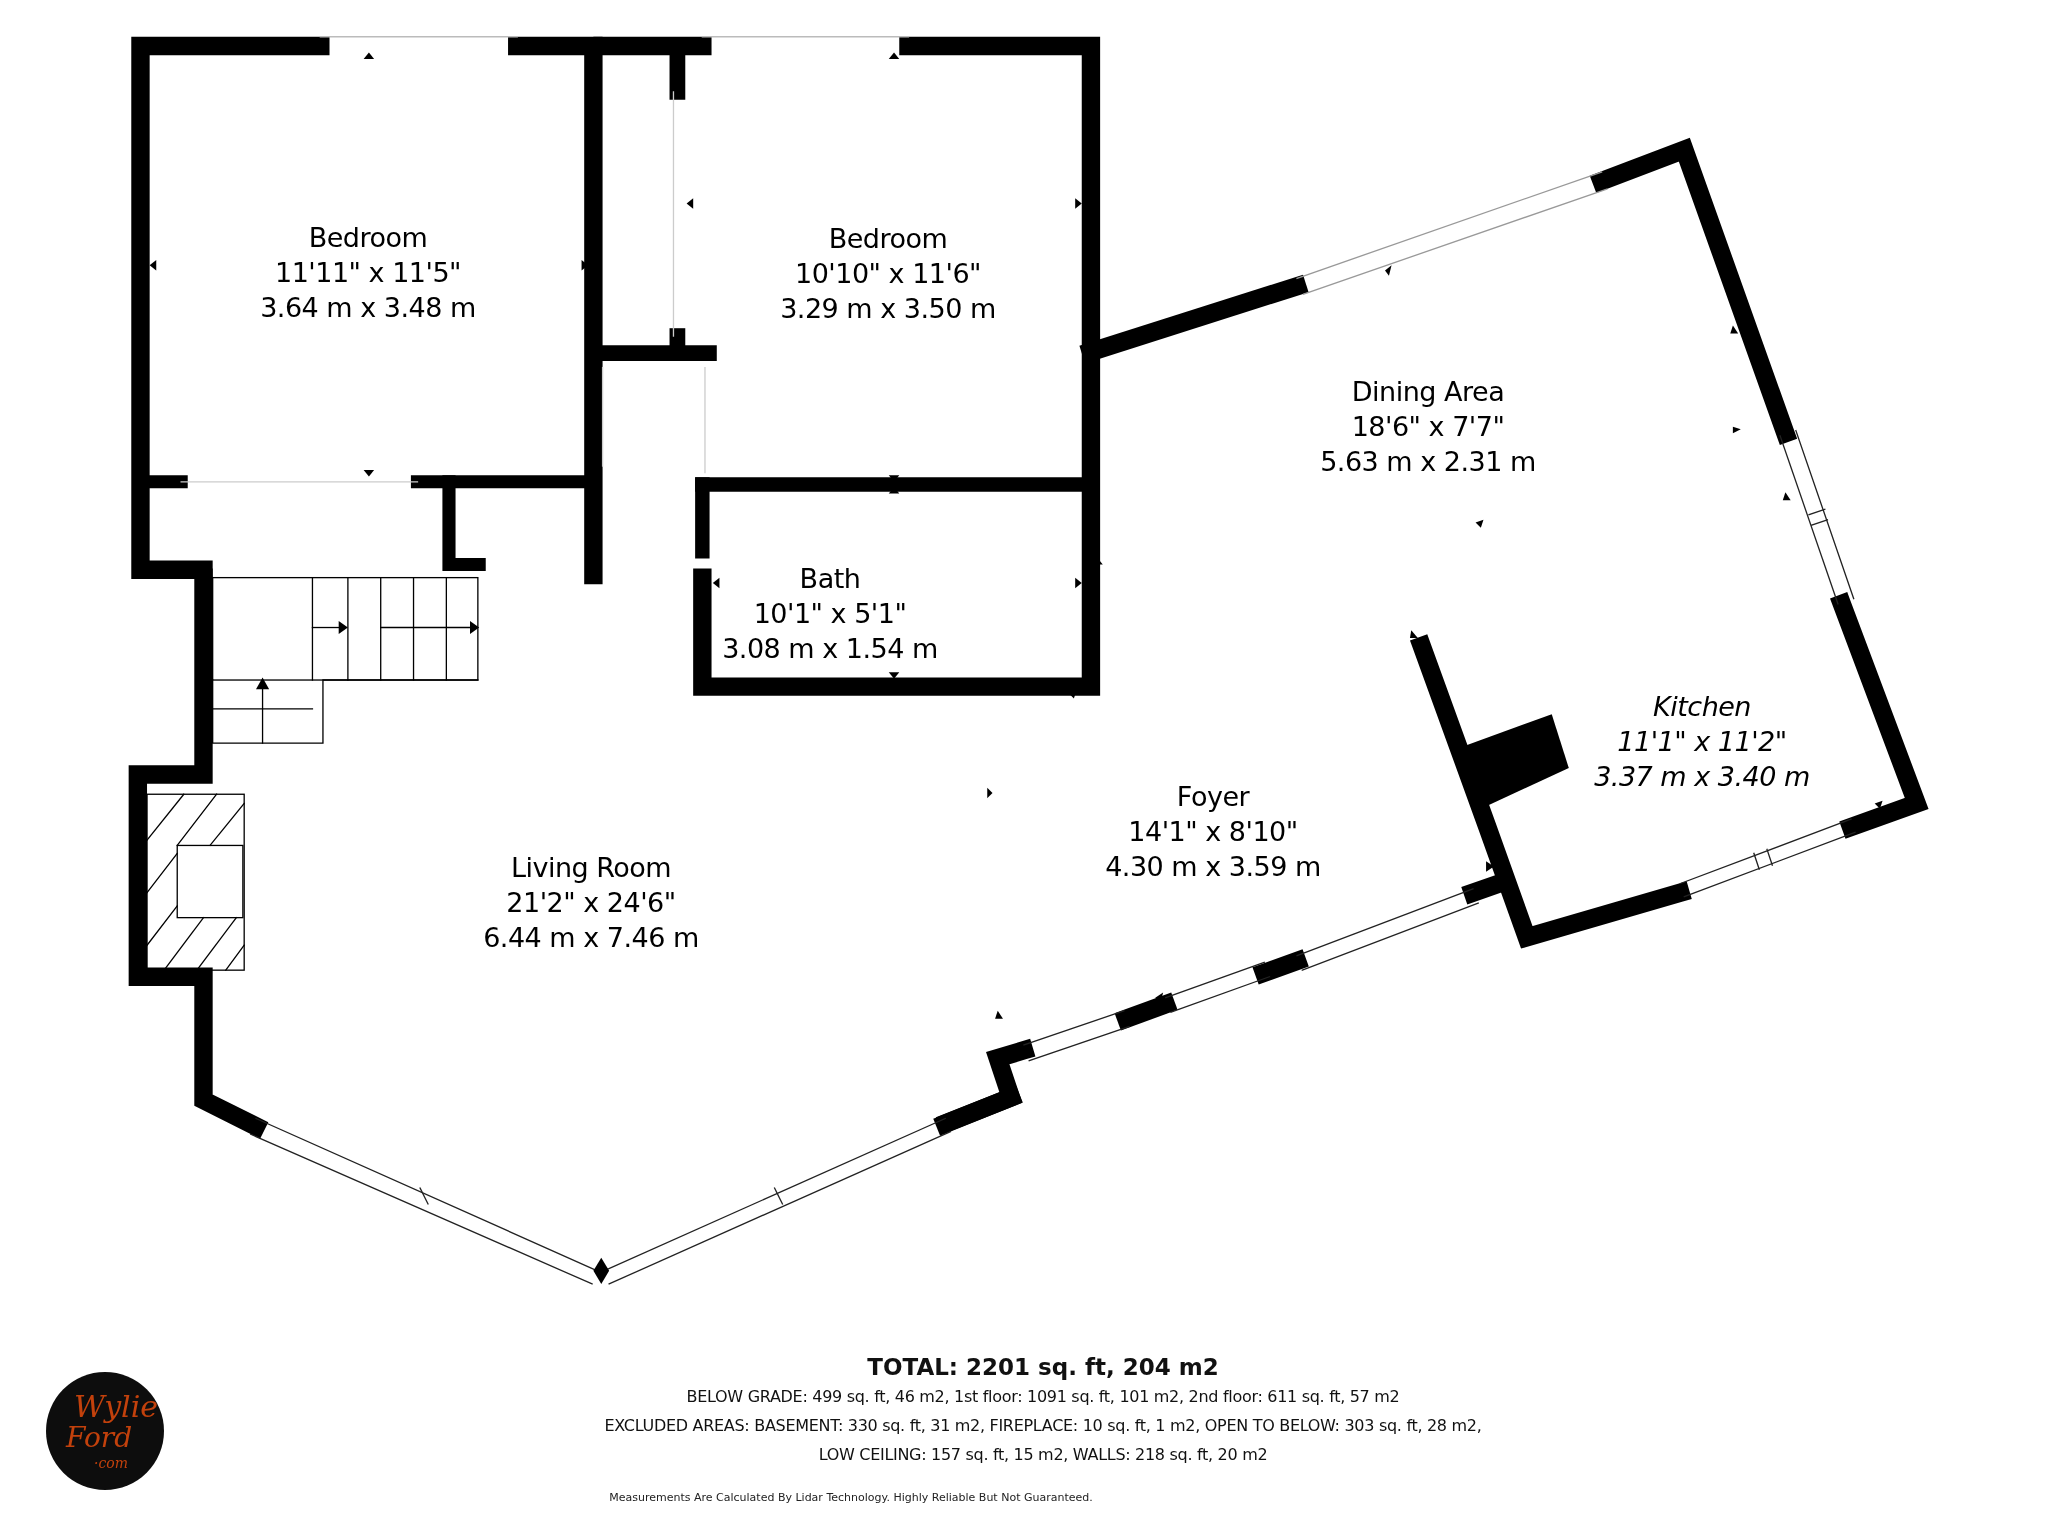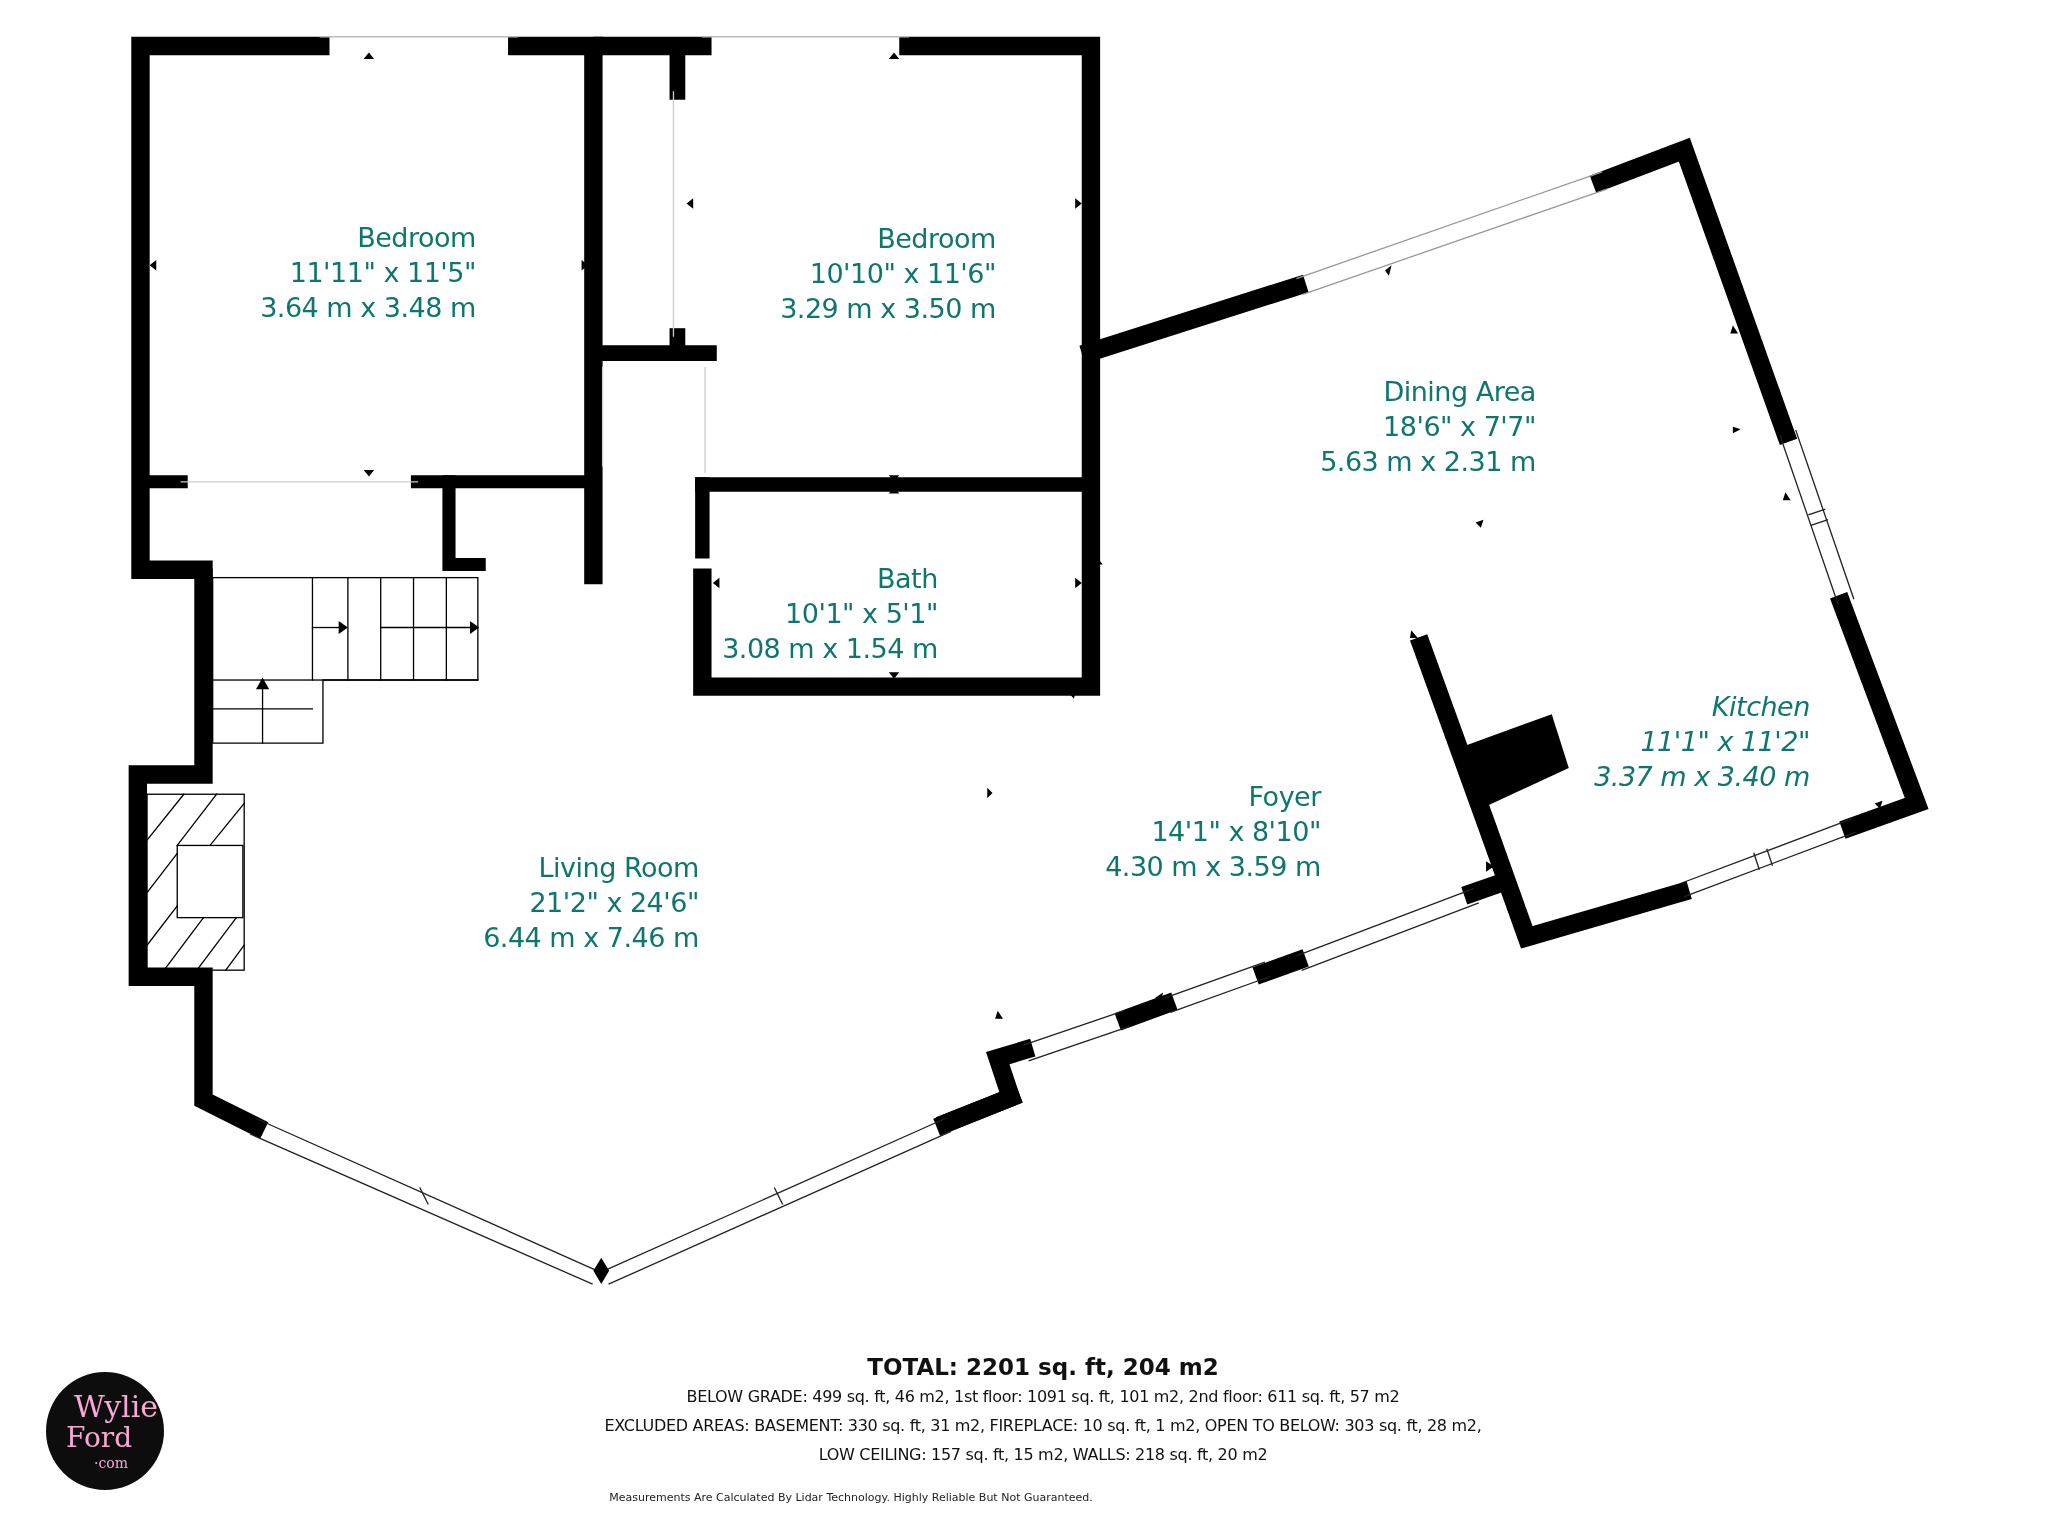--- a/index.html
+++ b/index.html
@@ -1,24 +1,24 @@
 <!DOCTYPE html>
 <html><head>
 <meta charset="utf-8">
 <style>
   html, body { margin: 0; padding: 0; background: #ffffff; }
   body { width: 2048px; height: 1536px; position: relative; overflow: hidden; font-family: "Liberation Sans", "DejaVu Sans", sans-serif; color: #111; }
   #plan { position: absolute; left: 0; top: 0; width: 2048px; height: 1536px; }
-  .room-label { position: absolute; text-align: right; font-size: 27px; line-height: 35px; color: #0f766e; transform: translateX(-50%); white-space: nowrap; font-family: "DejaVu Sans", sans-serif; letter-spacing: -0.5px; }
+  .room-label { position: absolute; text-align: center; font-size: 27px; line-height: 35px; color: #000000; transform: translateX(-50%); white-space: nowrap; font-family: "DejaVu Sans", sans-serif; letter-spacing: -0.5px; }
   .room-label div { display: block; }
   .summary { position: absolute; left: 0; width: 2048px; top: 1352px; text-align: center; font-family: "DejaVu Sans", sans-serif; color: #111; margin-left: 19px; }
   .summary .total { font-weight: bold; font-size: 23px; line-height: 30px; }
   .summary .line { font-size: 16px; line-height: 29px; letter-spacing: -0.3px; }
   .disclaimer { position: absolute; left: 0; width: 1702px; top: 1491px; text-align: center; font-size: 11px; color: #222; font-family: "DejaVu Sans", sans-serif; }
-  .logo { position: absolute; left: 46px; top: 1372px; width: 118px; height: 118px; border-radius: 50%; background: #0d0d0d; color: #f9a8d4; font-family: "DejaVu Serif", serif; }
+  .logo { position: absolute; left: 46px; top: 1372px; width: 118px; height: 118px; border-radius: 50%; background: #0d0d0d; color: #c2410c; font-family: "DejaVu Serif", serif; font-style: italic; }
   .logo .l1 { position: absolute; left: 28px; top: 20px; font-size: 30px; line-height: 30px; }
   .logo .l2 { position: absolute; left: 20px; top: 52px; font-size: 28px; line-height: 28px; }
   .logo .l3 { position: absolute; left: 48px; top: 84px; font-size: 14px; line-height: 14px; }
 </style>
 </head>
 <body>
 
 <svg id="plan" viewBox="0 0 2048 1536" xmlns="http://www.w3.org/2000/svg">
   <g transform="scale(1.3128)" fill="none" stroke="#000" stroke-linejoin="miter" stroke-linecap="square">
 

